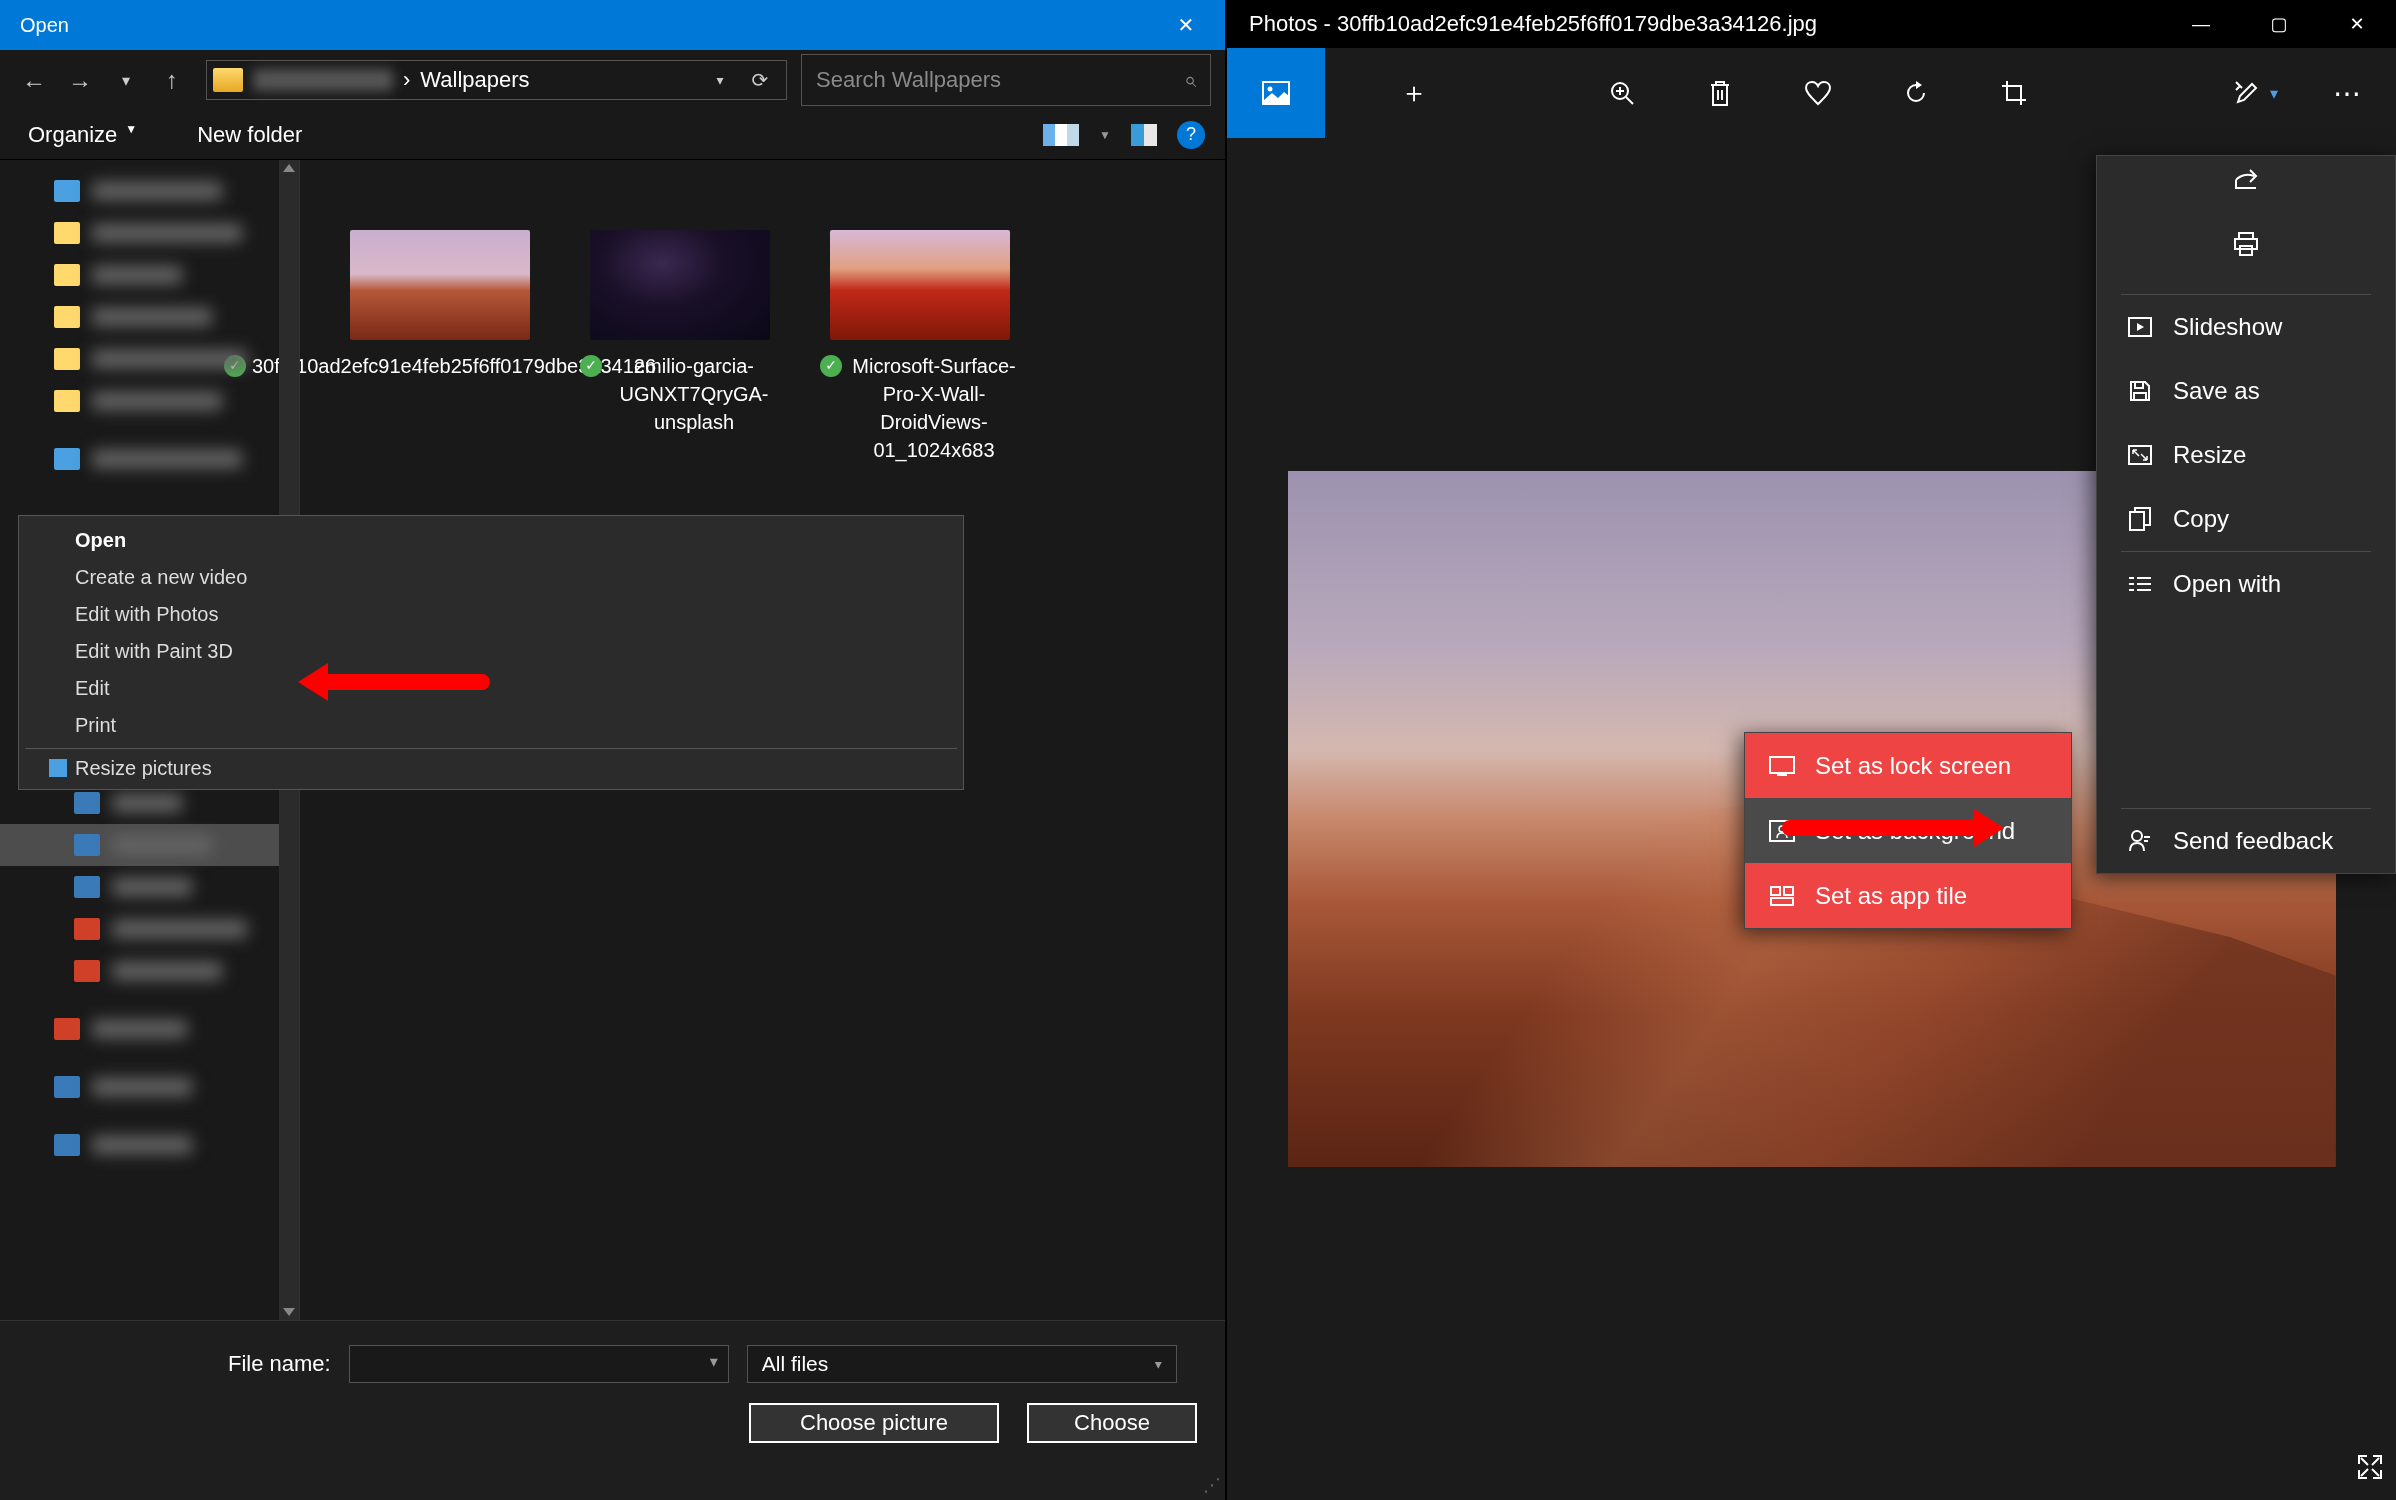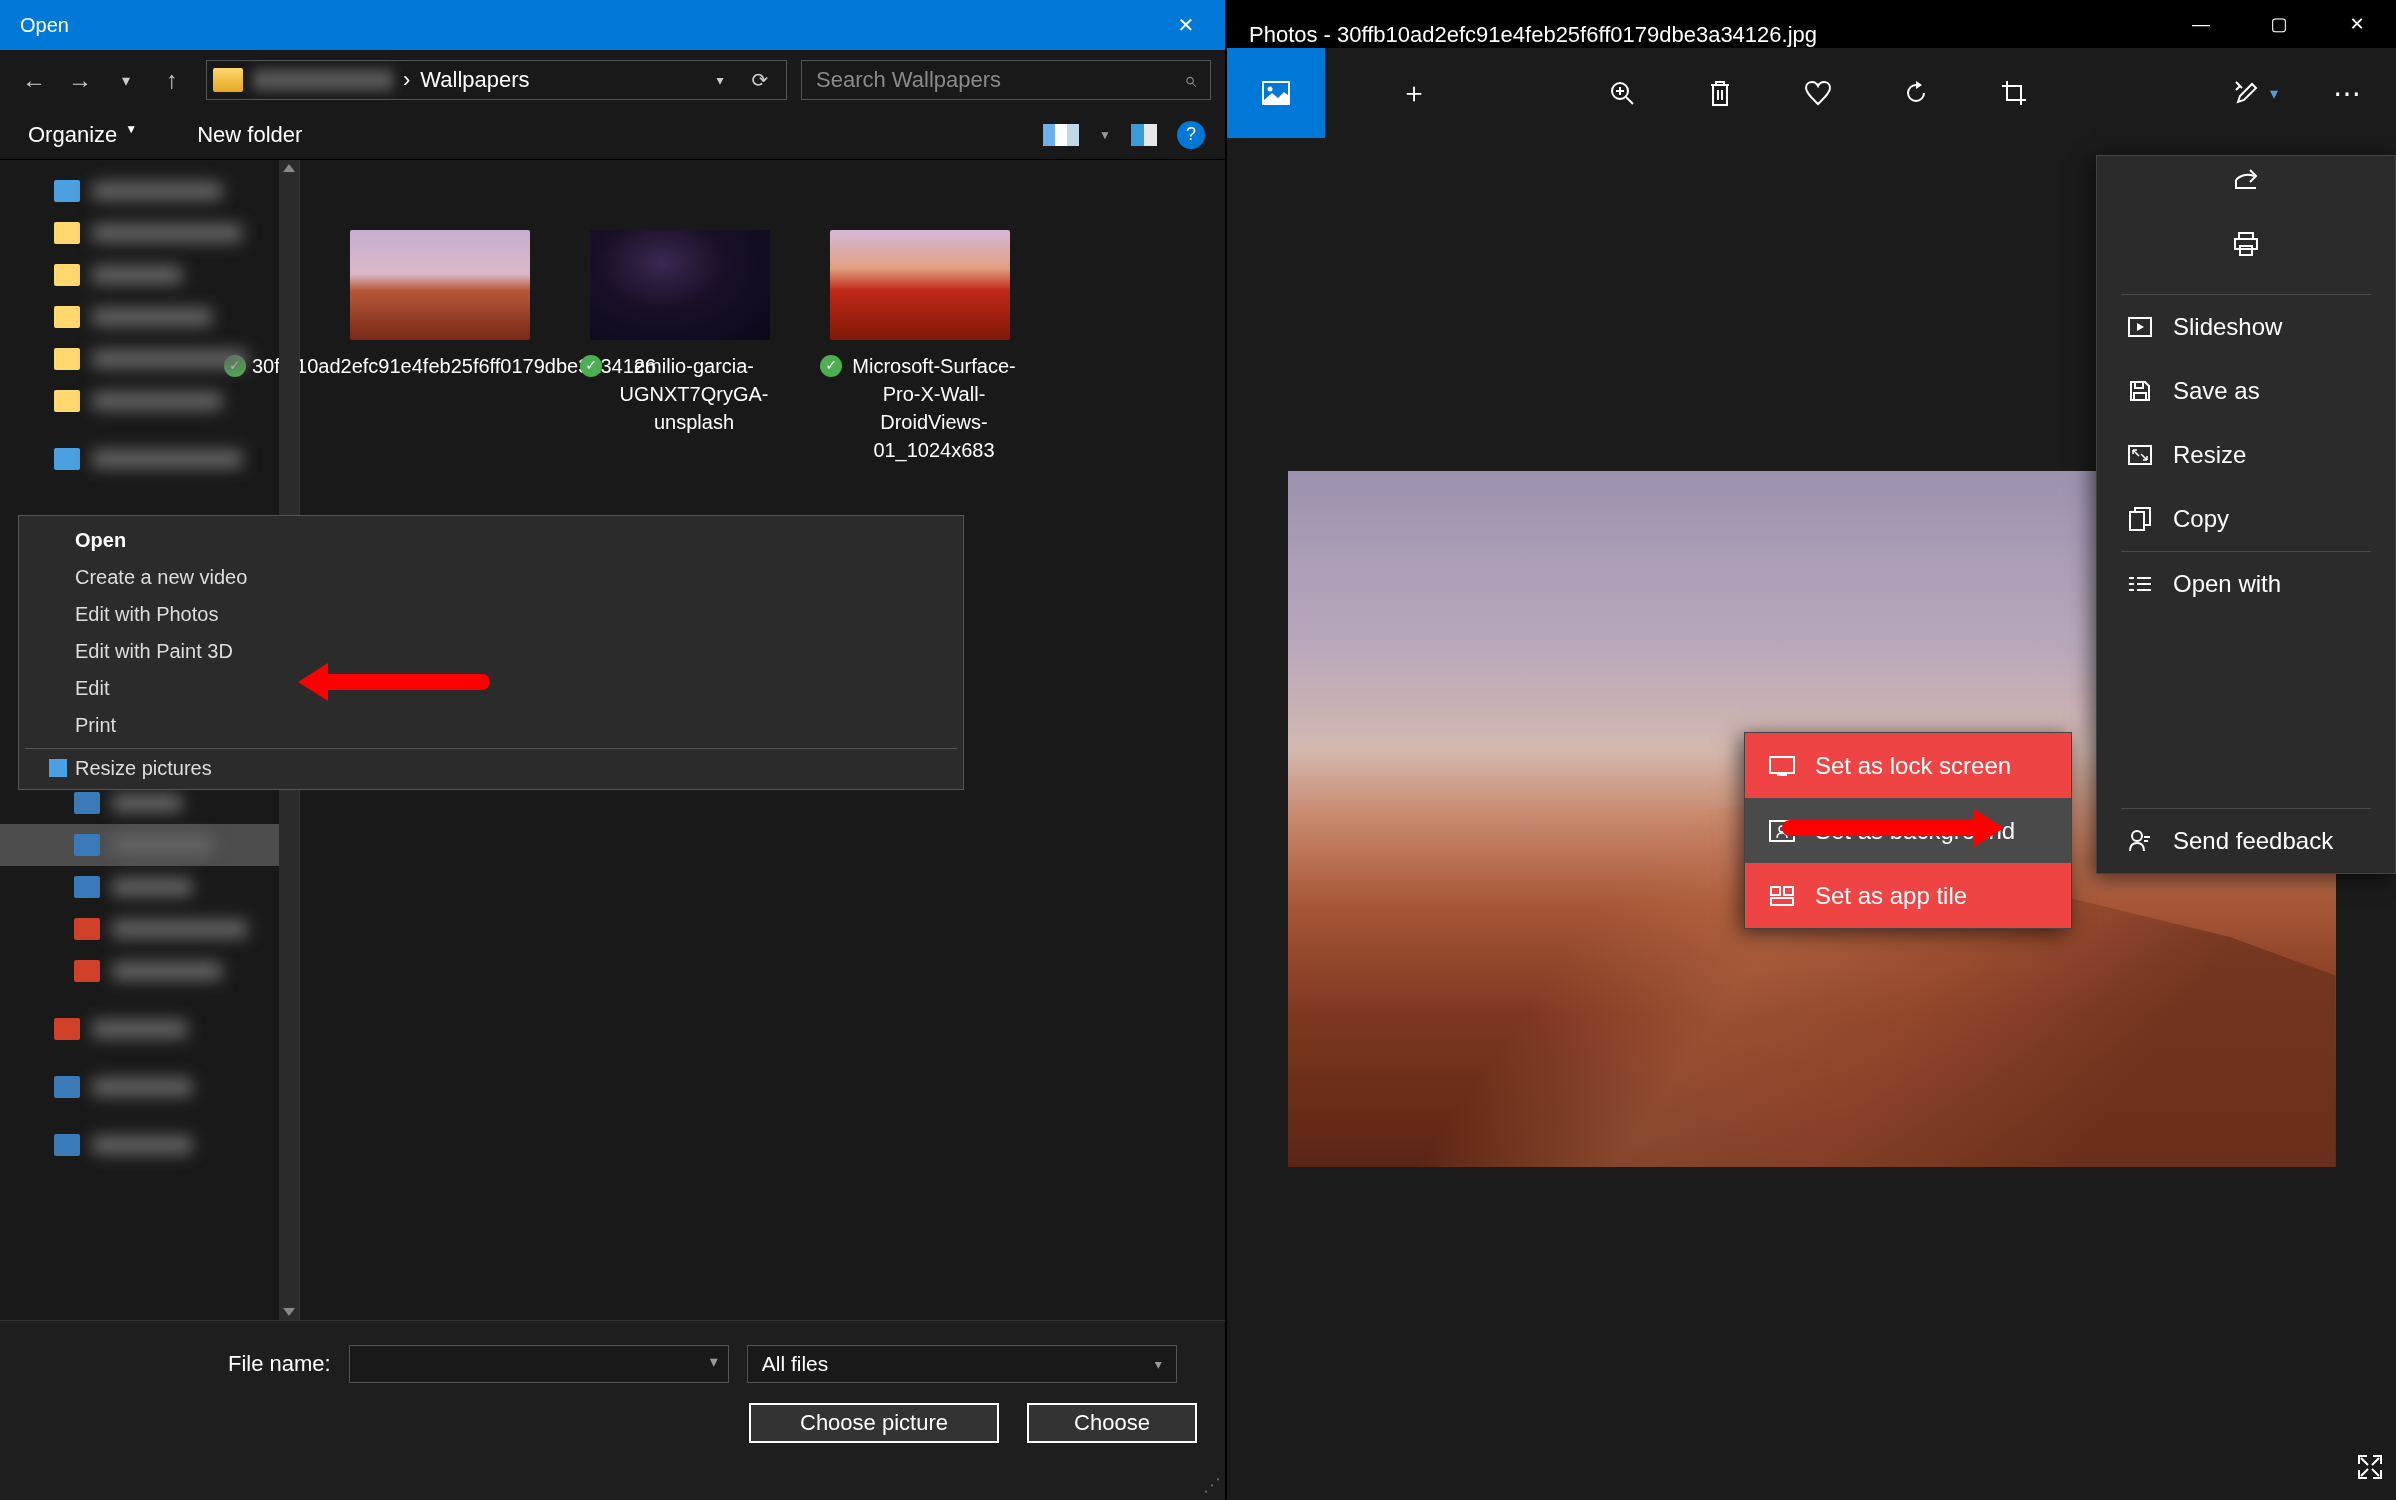--- a/index.html
+++ b/index.html
@@ -12,21 +12,21 @@
 .titlebar-buttons { display: flex; }
 .titlebar-btn { width: 78px; height: 50px; display: flex; align-items: center; justify-content: center; color: white; font-size: 20px; }
 
 .nav-bar { height: 60px; background: #191919; display: flex; align-items: center; padding: 0 14px; gap: 6px; }
 .nav-arrow { width: 40px; height: 40px; display: flex; align-items: center; justify-content: center; color: #ccc; font-size: 24px; }
 .addr-bar { flex: 1; height: 40px; background: #191919; border: 1px solid #535353; display: flex; align-items: center; padding: 0 6px; gap: 10px; margin: 0 8px; }
 .addr-folder-icon { width: 30px; height: 24px; background: linear-gradient(#ffd86e,#e6a824); border-radius: 2px; }
 .addr-text { color: #fff; font-size: 22px; display: flex; align-items: center; gap: 10px; }
 .addr-blur { filter: blur(6px); background: #555; width: 140px; height: 22px; border-radius: 3px; }
 .addr-btn { width: 40px; height: 40px; display: flex; align-items: center; justify-content: center; color: #ccc; font-size: 20px; }
-.search-box { width: 410px; height: 40px; background: #191919; border: 1px solid #535353; display: flex; align-items: center; padding: 0 14px; color: #8a8a8a; font-size: 22px; justify-content: space-between; }
+.search-box { width: 410px; height: 52px; background: #191919; border: 1px solid #535353; display: flex; align-items: center; padding: 0 14px; color: #8a8a8a; font-size: 22px; justify-content: space-between; }
 
 .cmd-bar { height: 50px; background: #191919; display: flex; align-items: center; justify-content: space-between; padding: 0 20px 0 28px; border-bottom: 1px solid #000; }
 .cmd-left { display: flex; gap: 60px; }
 .cmd-item { color: #fff; font-size: 22px; display: flex; align-items: flex-start; gap: 8px; }
 .cmd-right { display: flex; gap: 20px; align-items: center; }
 .view-icon { width: 36px; height: 22px; background: linear-gradient(to right,#6bb0e8 33%,#fff 33%,#fff 66%,#c0d8e8 66%); }
 .prev-icon { width: 26px; height: 22px; background: linear-gradient(to right,#3a9bd9 50%, #e8e8e8 50%); }
 .help-icon { width: 28px; height: 28px; background: #0078d7; border-radius: 50%; color: white; display: flex; align-items: center; justify-content: center; font-size: 18px; }
 
 .main-area { flex: 1; display: flex; background: #191919; }
@@ -69,21 +69,21 @@
 .filename-input { width: 380px; height: 38px; background: #191919; border: 1px solid #535353; position: relative; }
 .filename-input::after { content:'▾'; position:absolute; right:10px; top:6px; color:#999; font-size:16px; }
 .filetype-select { width: 430px; height: 38px; background: #191919; border: 1px solid #535353; display: flex; align-items: center; padding: 0 14px; color: #fff; font-size: 21px; justify-content: space-between; }
 .action-row { display: flex; gap: 28px; justify-content: flex-end; }
 .action-btn { width: 250px; height: 40px; border: 2px solid #ffffff; background: #333; color: #fff; font-size: 22px; display: flex; align-items: center; justify-content: center; }
 .resize-grip { position: absolute; right: 4px; bottom: 4px; color: #666; font-size: 18px; }
 
 
 .right-panel { width: 1171px; height: 1500px; background: #1b1b1b; display: flex; flex-direction: column; position: relative; border-left: 2px solid #000; }
 
-.titlebar-photos { height: 48px; background: #000; display: flex; align-items: flex-end; justify-content: space-between; padding: 0 0 0 22px; color: #fff; font-size: 22px; }
+.titlebar-photos { height: 48px; background: #000; display: flex; align-items: center; justify-content: space-between; padding: 0 0 0 22px; color: #fff; font-size: 22px; }
 .win-controls { display: flex; }
 .win-ctrl { width: 78px; height: 48px; display: flex; align-items: center; justify-content: center; color: #fff; font-size: 18px; }
 
 .toolbar-photos { height: 90px; background: #1b1b1b; display: flex; align-items: center; }
 .tb-btn { width: 98px; height: 90px; display: flex; align-items: center; justify-content: center; color: #fff; font-size: 28px; }
 .tb-btn.active { background: #0078d7; }
 .tb-spacer1 { width: 40px; }
 .tb-right { margin-left: auto; display: flex; }
 .tb-edit-btn { display: flex; align-items: center; gap: 10px; padding: 0 20px; color: #fff; }
 .tb-edit-caret { color: #4aa0e0; font-size: 16px; }

